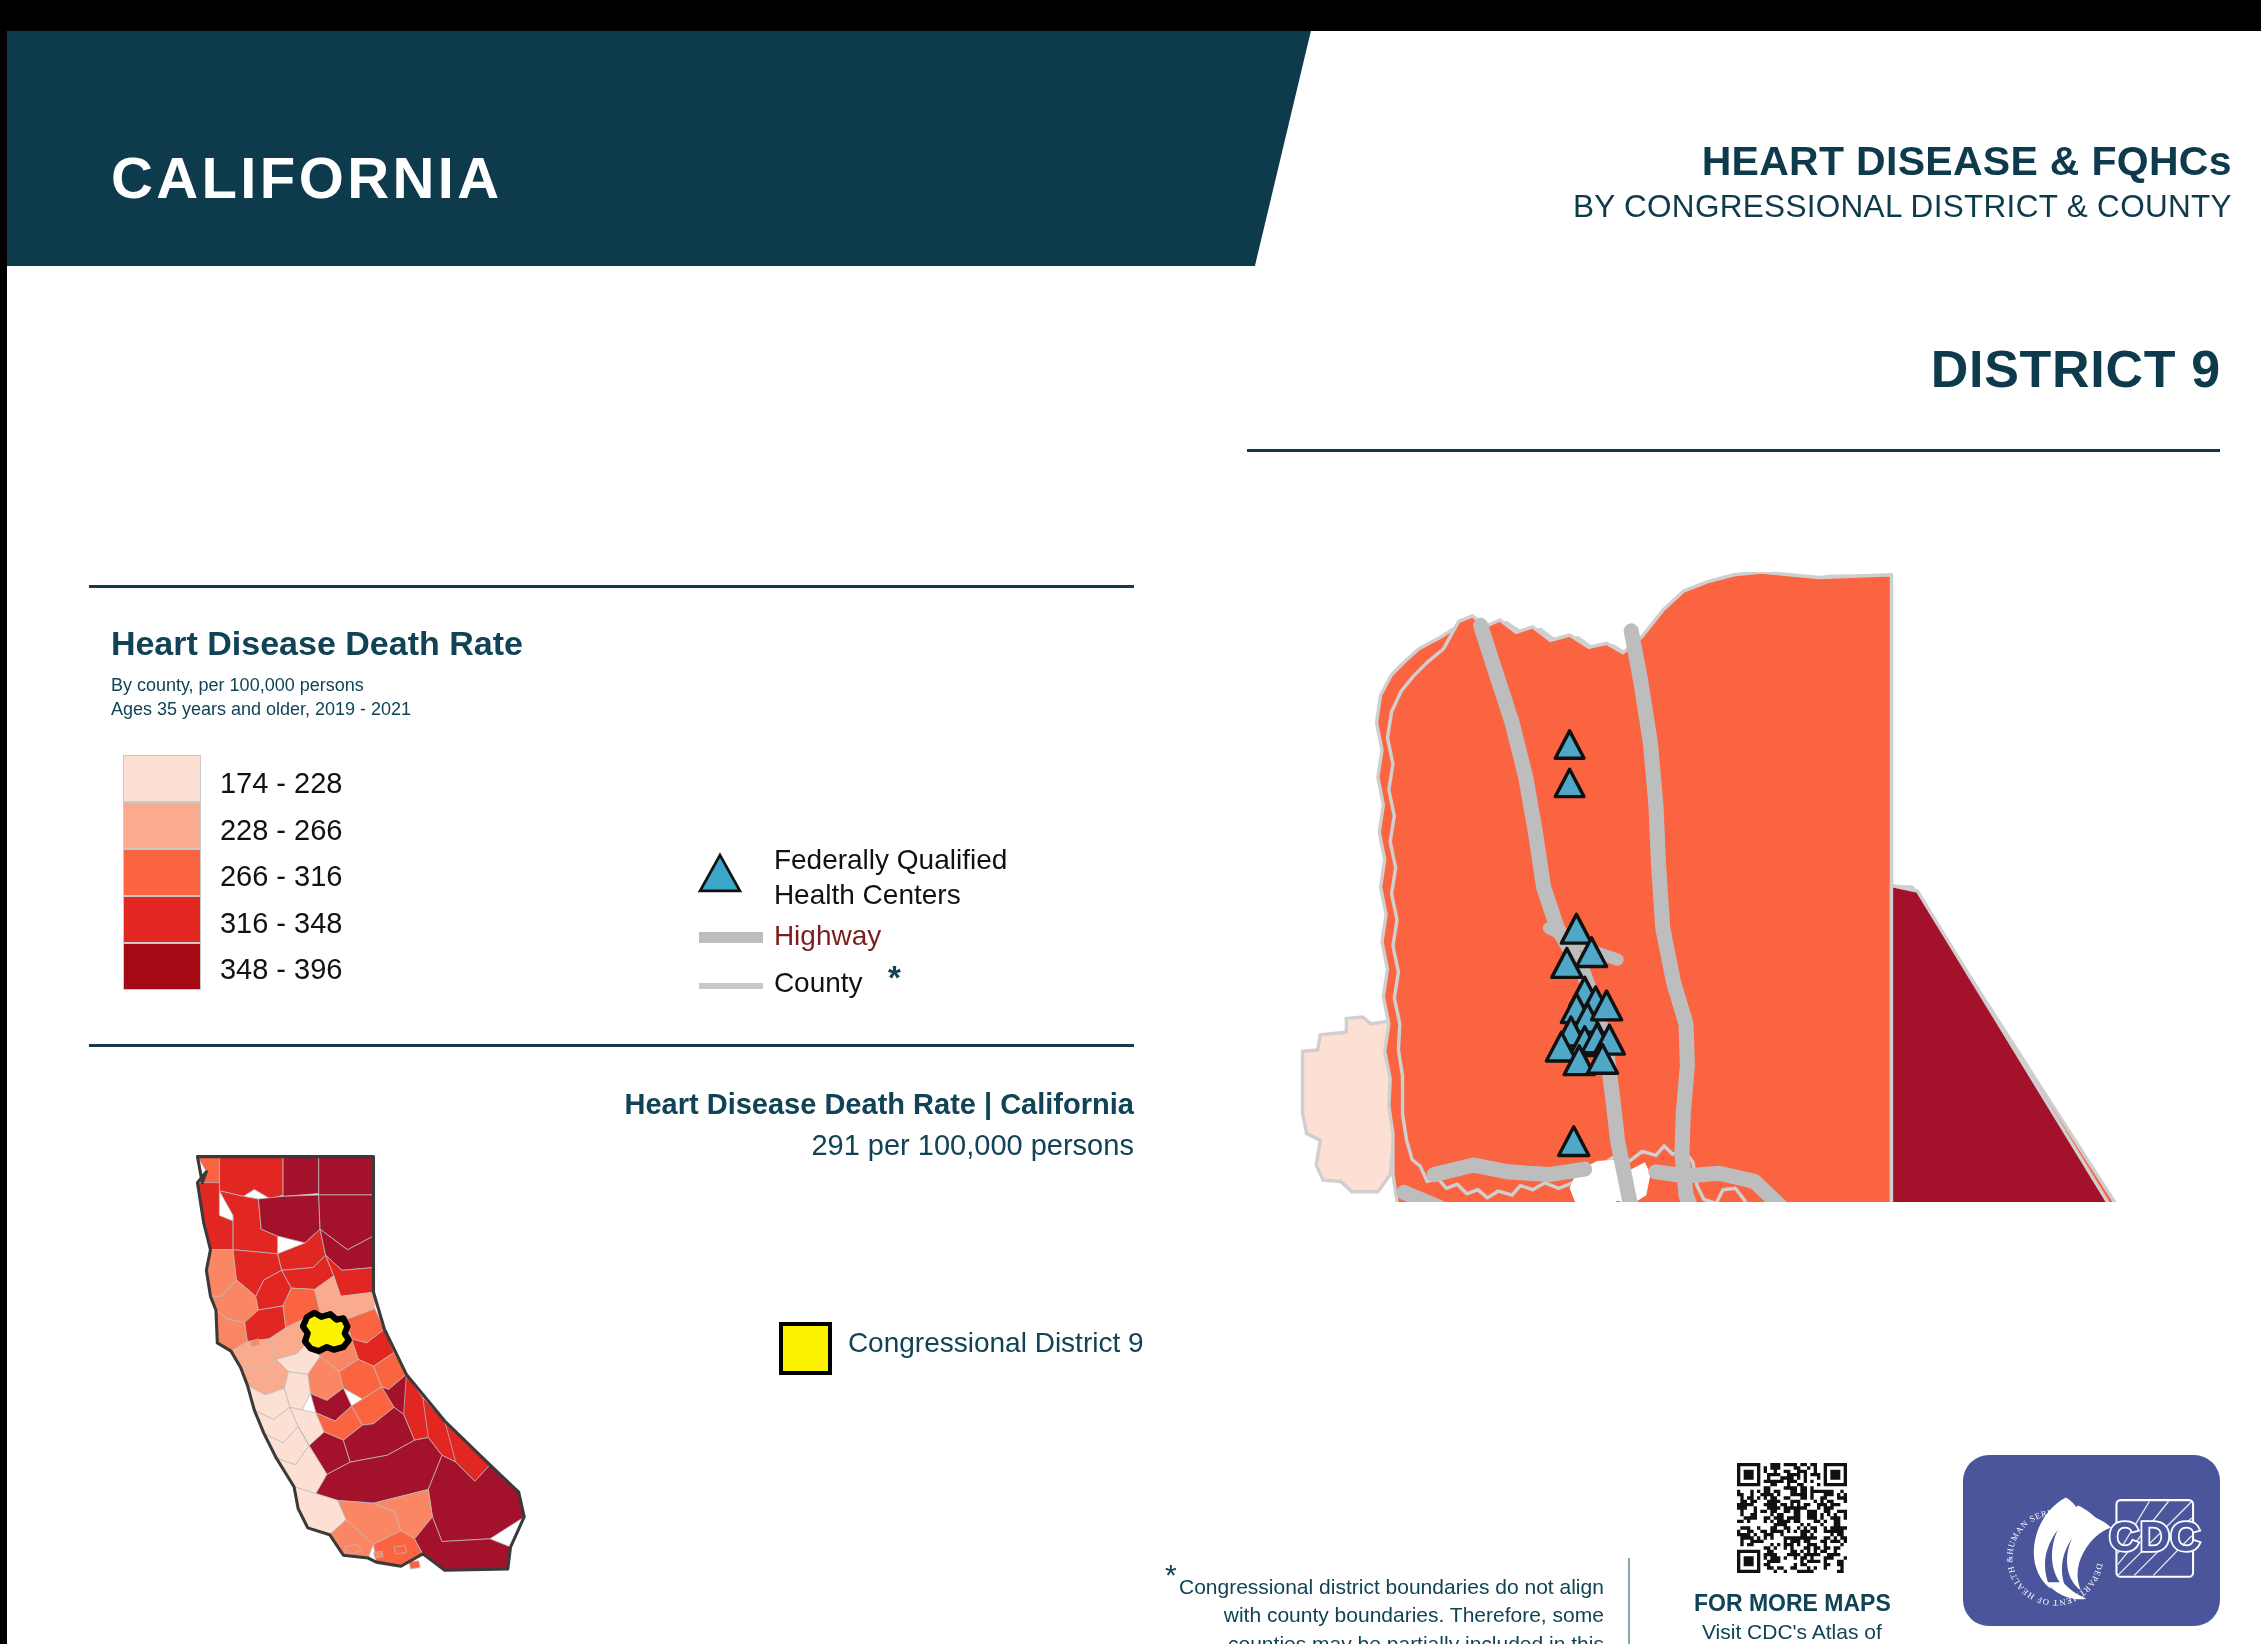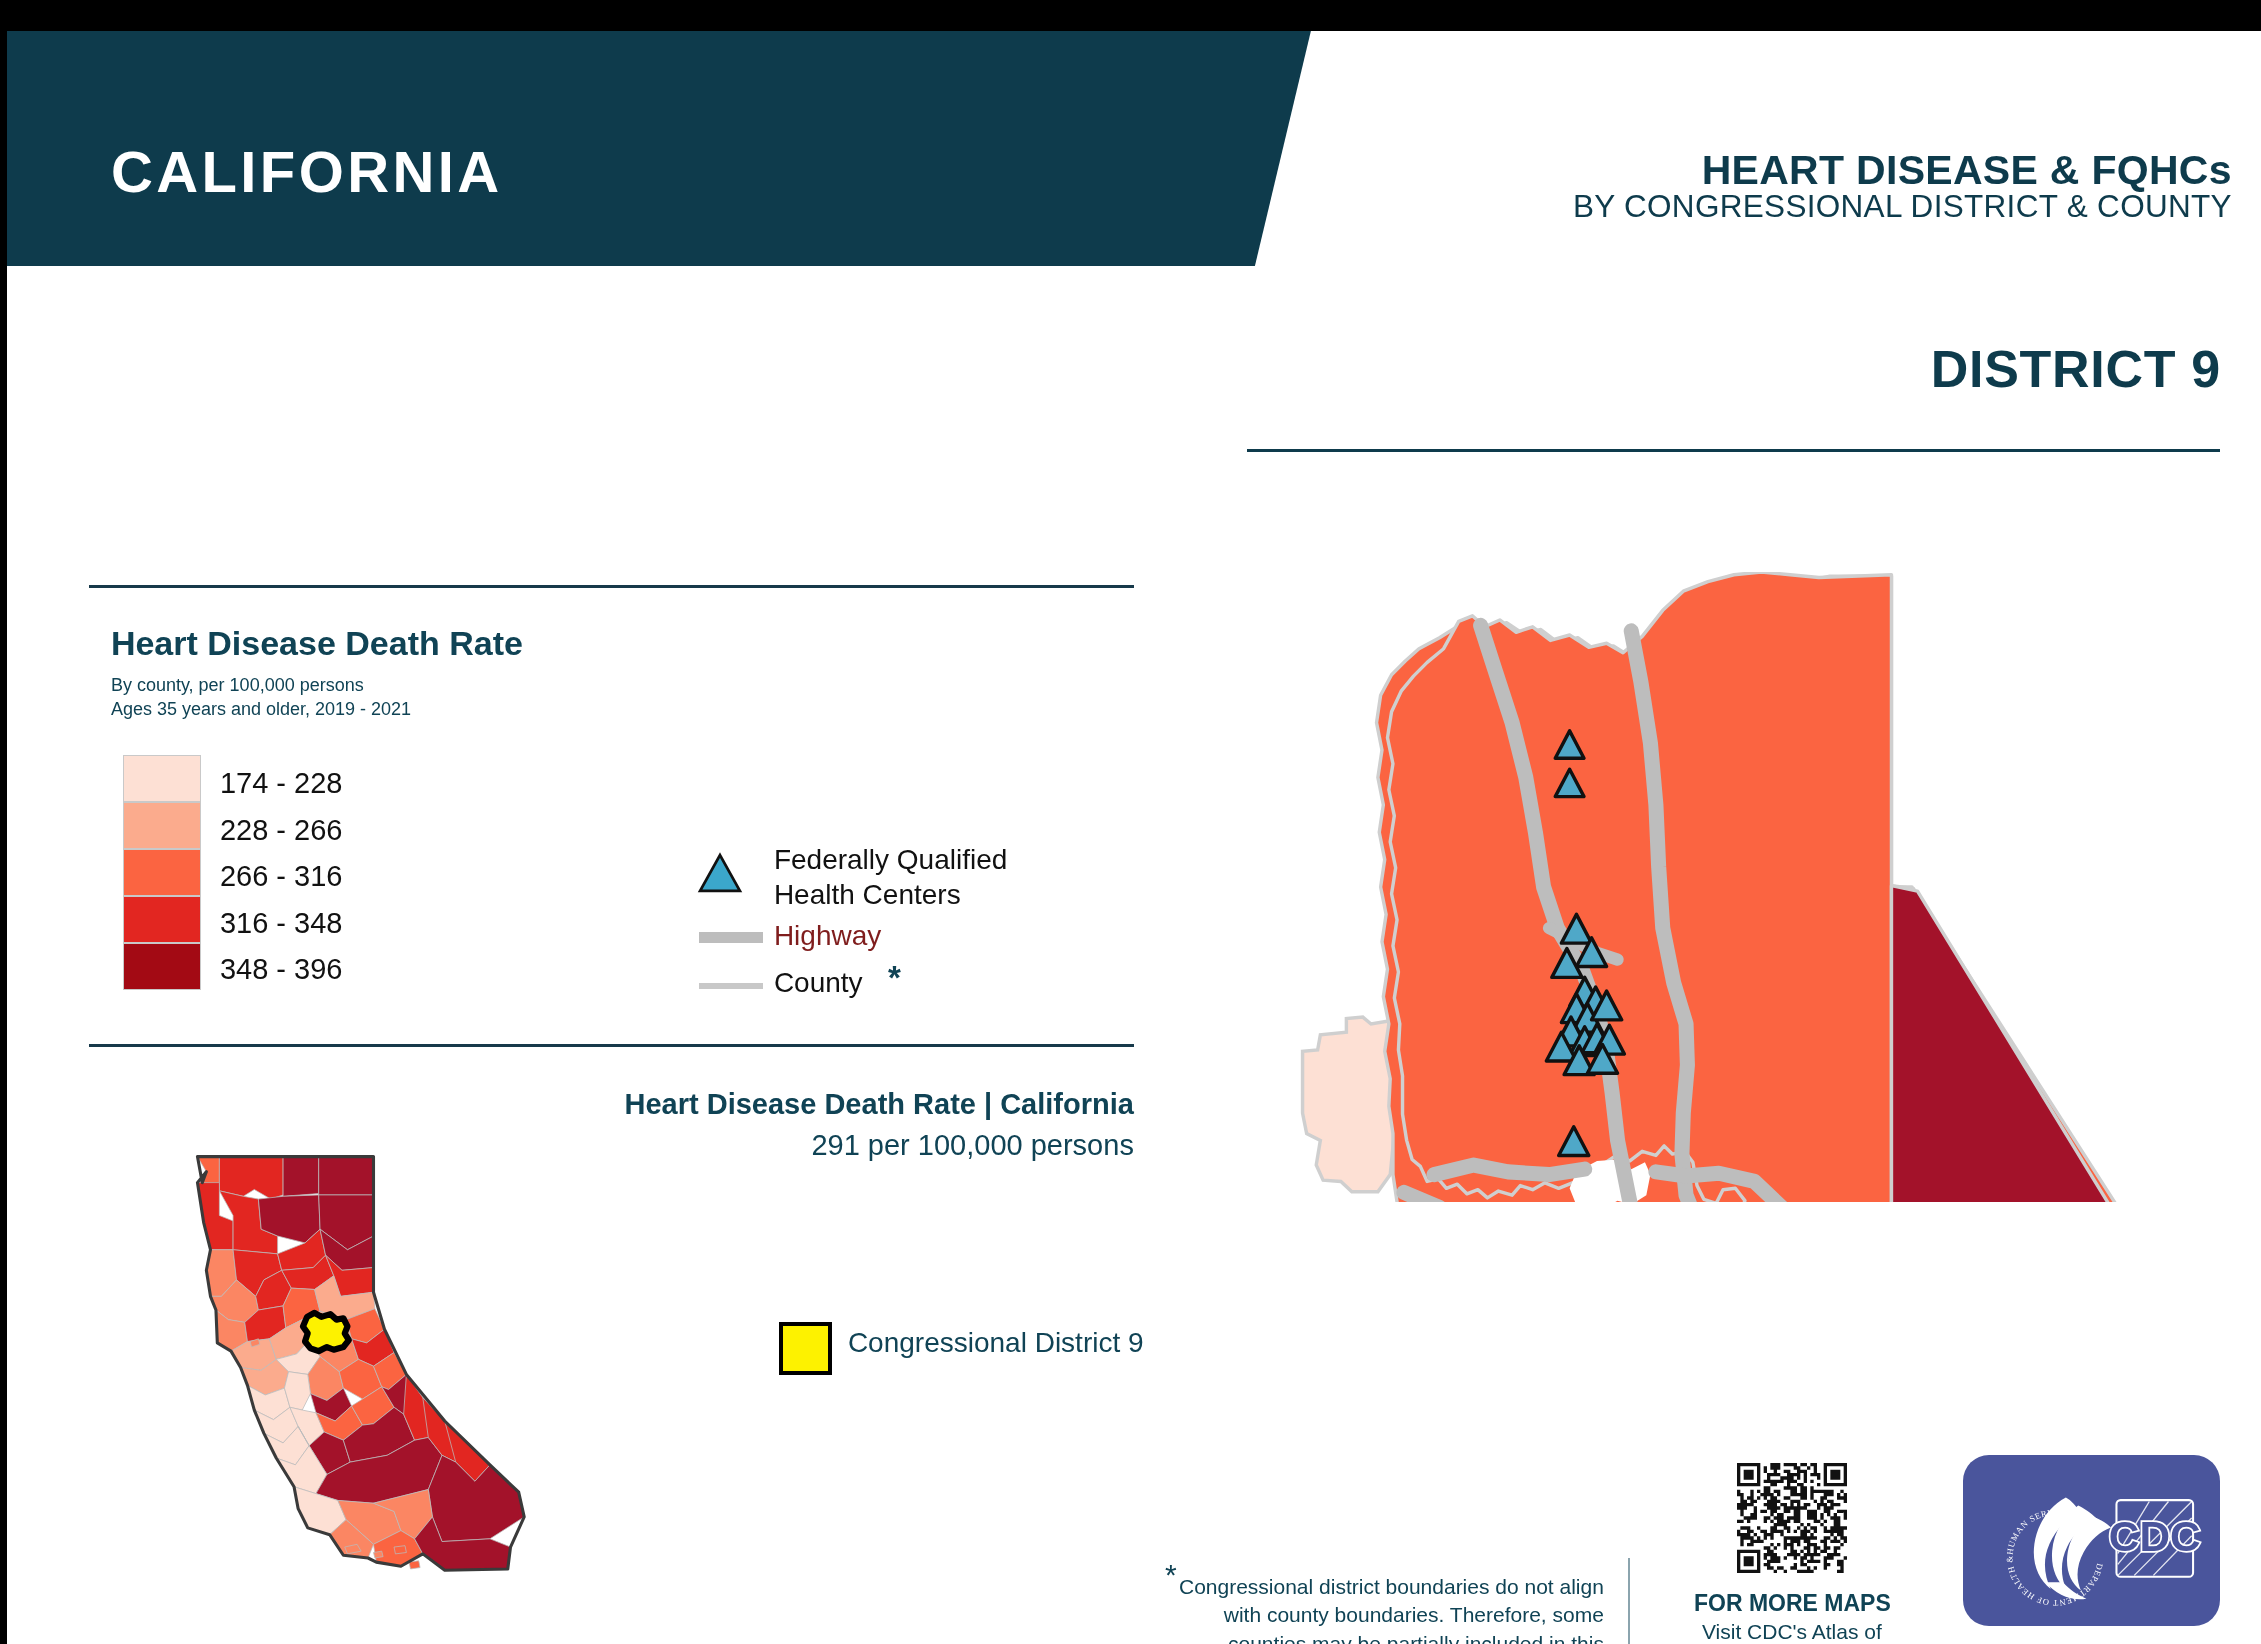--- a/index.html
+++ b/index.html
@@ -11,29 +11,29 @@
     width:2254px; height:1614px; background:#ffffff; overflow:hidden;
   }
 
   
   .hdr-band {
     position:absolute; left:0; top:0; width:1343px; height:235px;
     background:#0e3b4c;
     clip-path: polygon(0 0, 1304px 0, 1248px 235px, 0 235px);
   }
   .hdr-state {
-    position:absolute; left:104px; top:112px;
+    position:absolute; left:104px; top:118px;
     font-size:58px; font-weight:700; color:#ffffff;
     letter-spacing:3.4px; line-height:1;
     font-stretch:condensed;
   }
   .hdr-title {
     position:absolute; right:29px; top:110px; width:822px;
     text-align:right; font-size:41px; font-weight:700; color:#0e3b4c;
-    letter-spacing:0.3px; line-height:1;margin-top:9px;
+    letter-spacing:0.3px; line-height:1;
   }
   .hdr-sub {
     position:absolute; right:29px; top:160px; width:891px;
     text-align:right; font-size:31.5px; font-weight:400; color:#0e3b4c;
     letter-spacing:0.3px; line-height:1;
   }
 
   
   .intro {
     position:absolute; left:104px; top:284px; width:1028px;

